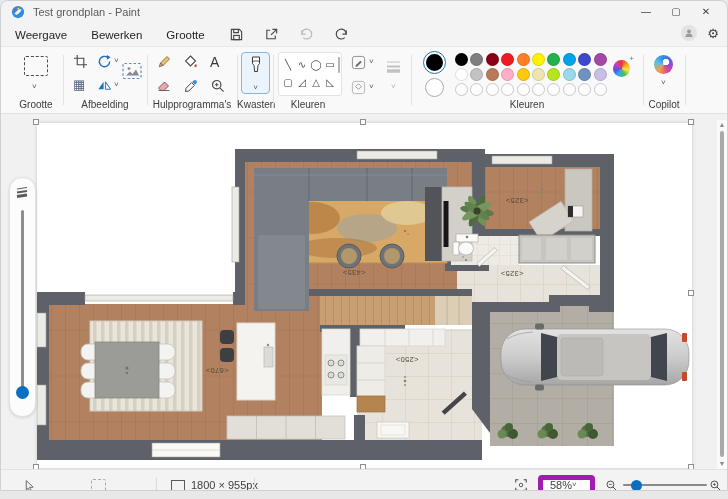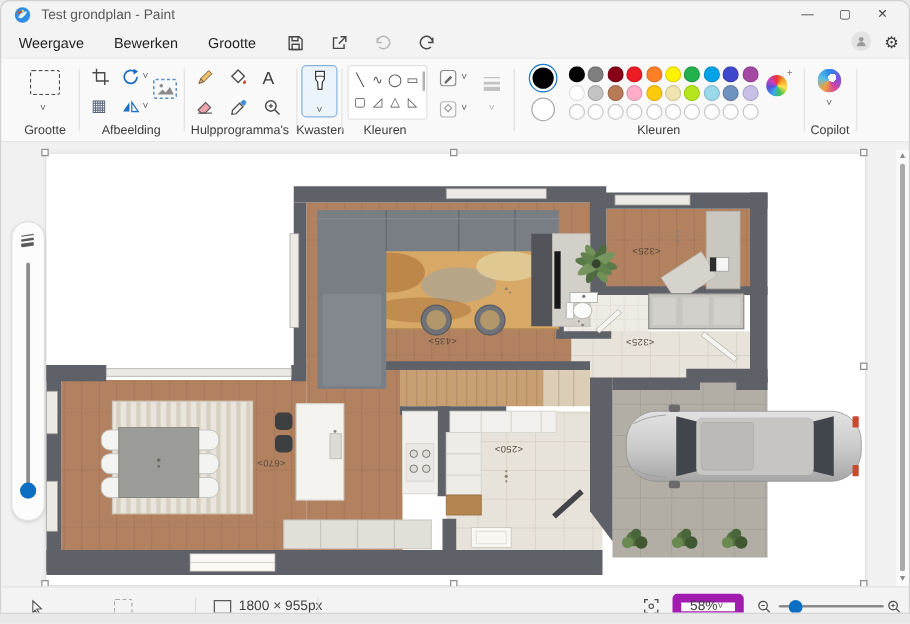--- a/index.html
+++ b/index.html
@@ -61,21 +61,21 @@
   .vslider .thumb{position:absolute;left:5.5px;top:208px;width:13px;height:13px;border-radius:50%;background:#0a6fc2;}
   .vscroll{position:absolute;left:716px;top:6px;width:10px;height:349px;background:#fafafa;}
   .vscroll .arr{position:absolute;left:0;width:10px;text-align:center;font-size:7px;color:#8a8a8a;line-height:8px;}
   .vscroll .sthumb{position:absolute;left:3px;top:11px;width:4px;height:326px;background:#a9a9a9;border-radius:2px;}
   
   .statusbar{position:absolute;left:0;top:468px;width:100%;height:31px;background:#f3f3f3;
              border-top:1px solid #e2e2e2;box-sizing:border-box;font-size:11px;color:#3f3f3f;}
   .sitem{position:absolute;top:0;height:30px;display:flex;align-items:center;gap:6px;}
   .sdiv{position:absolute;top:8px;width:1px;height:15px;background:#dadada;}
   .zoombox{display:flex;align-items:center;width:57px;height:21px;
-           border:7px solid #a21caf;border-radius:4px;background:#fdfdfd;padding:0 7px;box-sizing:border-box;}
+           border:5px solid #a21caf;border-radius:4px;background:#fdfdfd;padding:0 7px;box-sizing:border-box;}
   .ztrack{position:relative;width:84px;height:2px;background:#8a8a8a;border-radius:1px;}
   .zthumb{position:absolute;left:8px;top:-4.5px;width:11px;height:11px;border-radius:50%;background:#0a6fc2;}
   svg{display:block;}
   text{font-family:"Liberation Sans","DejaVu Sans",sans-serif;}
 </style>
 </head>
 <body>
 
 <div class="app">
 

